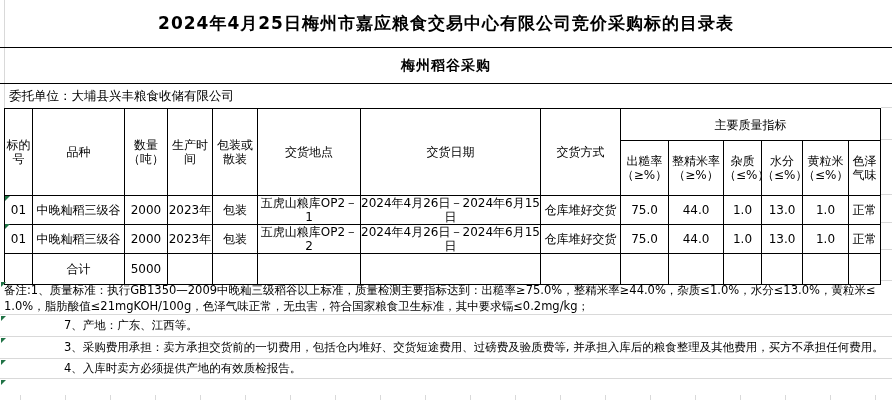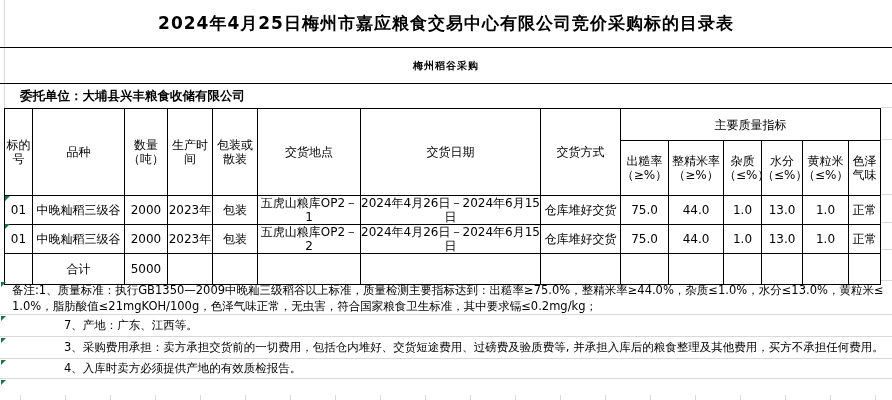--- a/index.html
+++ b/index.html
@@ -10,26 +10,26 @@
   .gridline-v{position:absolute;width:1px;background:#d9d9d9;}
   .gridline-h{position:absolute;height:1px;background:#d9d9d9;}
   .title{
     position:absolute;left:0;top:0;width:892px;height:47px;border-bottom:1px solid #000;
     display:flex;align-items:center;justify-content:center;
     font-size:17px;font-weight:bold;letter-spacing:1px;
   }
   .subtitle{
     position:absolute;left:0;top:48px;width:892px;height:35px;border-bottom:1px solid #000;
     display:flex;align-items:center;justify-content:center;
-    font-size:10px;font-weight:bold;letter-spacing:1px;
+    font-size:14px;font-weight:bold;letter-spacing:1px;
   }
   .entrust{
     position:absolute;left:0;top:84px;width:892px;height:24px;
-    display:flex;align-items:center;padding-left:20px;box-sizing:border-box;
-    font-size:12.5px;font-weight:bold;
+    display:flex;align-items:center;padding-left:9px;box-sizing:border-box;
+    font-size:12.5px;font-weight:normal;
   }
   table.main{
     position:absolute;left:4px;top:108px;width:877px;
     border-collapse:collapse;table-layout:fixed;
   }
   table.main th,table.main td{
     border:1px solid #000;text-align:center;vertical-align:middle;
     padding:0;font-weight:normal;font-size:12px;overflow:hidden;
     word-break:break-all;line-height:14px;
   }
@@ -38,21 +38,21 @@
   tr.r1{height:28px;}
   tr.r2{height:27px;}
   tr.r3{height:31px;}
   th.qh{font-size:11px;line-height:13px;margin-left:48px;}
   td.sm{font-size:11px;}
   .notes{position:absolute;left:0;top:281px;width:892px;}
   .note{
     box-sizing:border-box;border-bottom:1px solid #d9d9d9;
     font-size:11.5px;color:#000;width:892px;
   }
-  .note-1{height:34px;line-height:16px;padding:1px 4px 0 12px;}
+  .note-1{height:34px;line-height:16px;padding:1px 4px 0 4px;}
   .note-ind{padding-left:64px;}
   .note-2{height:22px;line-height:21px;}
   .note-3{height:22px;line-height:21px;}
   .note-4{height:20px;line-height:19px;}
   .note-5{height:16px;line-height:15px;}
   .bottom-grid{
     position:absolute;left:0;top:395px;width:892px;height:5px;
     background:repeating-linear-gradient(to right,#d9d9d9 0 1px,transparent 1px 45px);
     background-position:20px 0;
   }

